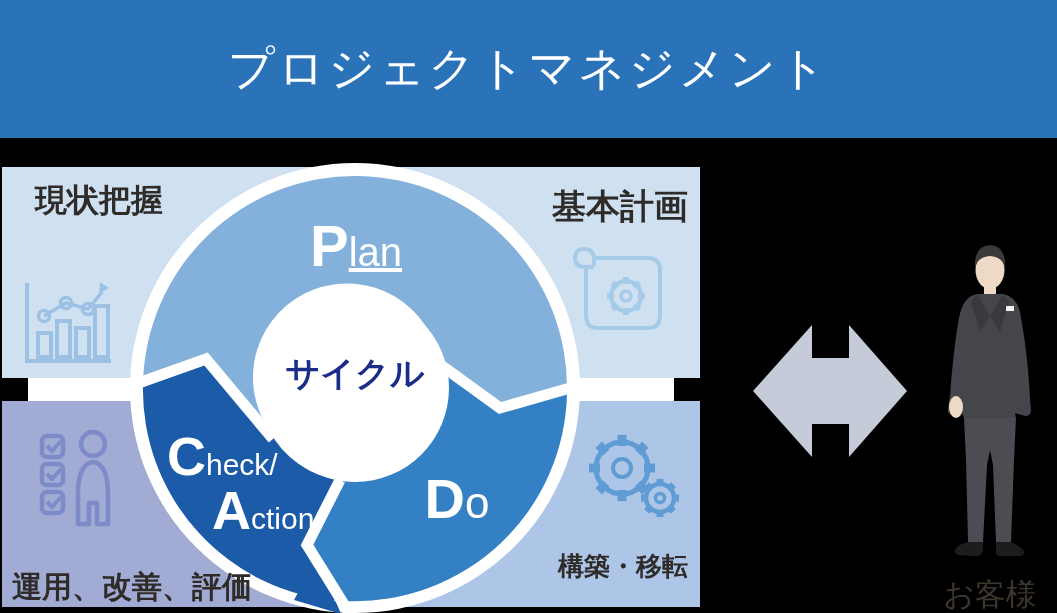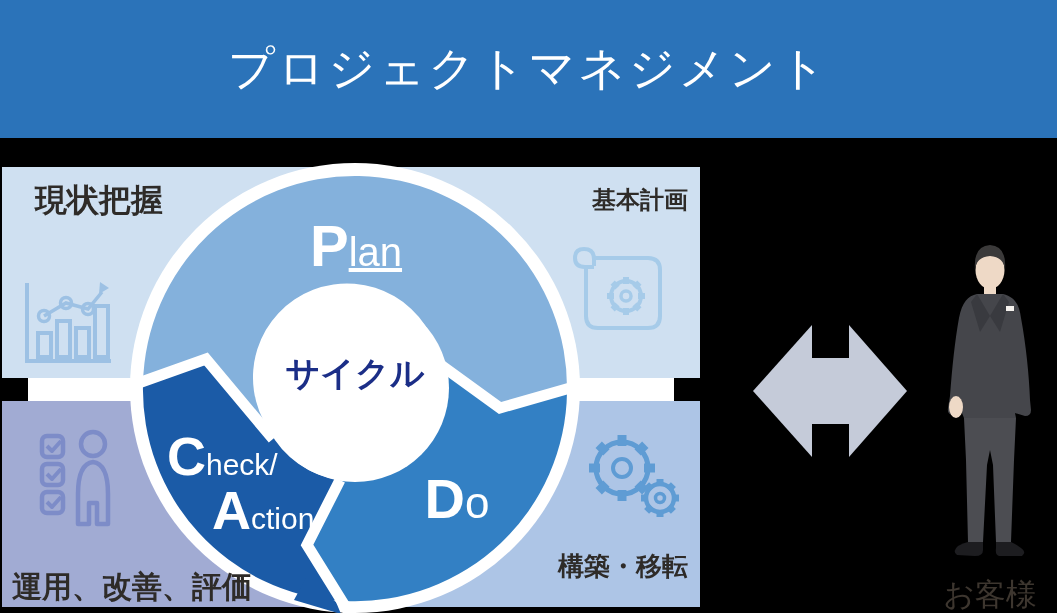--- a/index.html
+++ b/index.html
@@ -20,21 +20,21 @@
   .panel{position:absolute;}
   .panel-top{left:2px;top:167px;width:698px;height:211px;background:var(--panel_top,#cfe0f1);}
   .panel-bl{left:2px;top:401px;width:353px;height:206px;background:var(--panel_bottom_left,#a1abd3);}
   .panel-br{left:355px;top:401px;width:345px;height:206px;background:var(--panel_bottom_right,#adc5e6);}
   .midband{position:absolute;left:28px;top:378px;width:646px;height:23px;background:#fff;}
   
   .gfx{position:absolute;left:0;top:0;width:1057px;height:613px;}
   
   .txt{position:absolute;color:var(--label_text,#2e2b28);}
   .q-tl{left:14px;top:180px;font-size:32px;font-weight:600;line-height:41px;margin-left:21px;}
-  .q-tr{left:470px;top:184px;width:218px;text-align:right;font-size:24px;font-weight:600;font-family:Liberation Serif, serif;}
+  .q-tr{left:470px;top:184px;width:218px;text-align:right;font-size:34px;font-weight:600;font-family:Liberation Serif, serif;}
   .q-bl{left:12px;top:567px;font-size:30px;font-weight:600;}
   .q-br{left:460px;top:549px;width:228px;text-align:right;font-size:26px;font-weight:600;}
   .ringlabel{position:absolute;color:#fff;display:flex;align-items:baseline;white-space:nowrap;}
   .ringlabel .cap{font-weight:700;}
   .lbl-plan{left:276px;top:212px;width:160px;justify-content:center;}
   .lbl-plan .cap{font-size:58px;}
   .lbl-plan .rest{font-size:40px;font-weight:400;text-decoration:underline;}
   .lbl-do{left:402px;top:466px;width:110px;justify-content:center;}
   .lbl-do .cap{font-size:56px;}
   .lbl-do .rest{font-size:44px;font-weight:400;}

